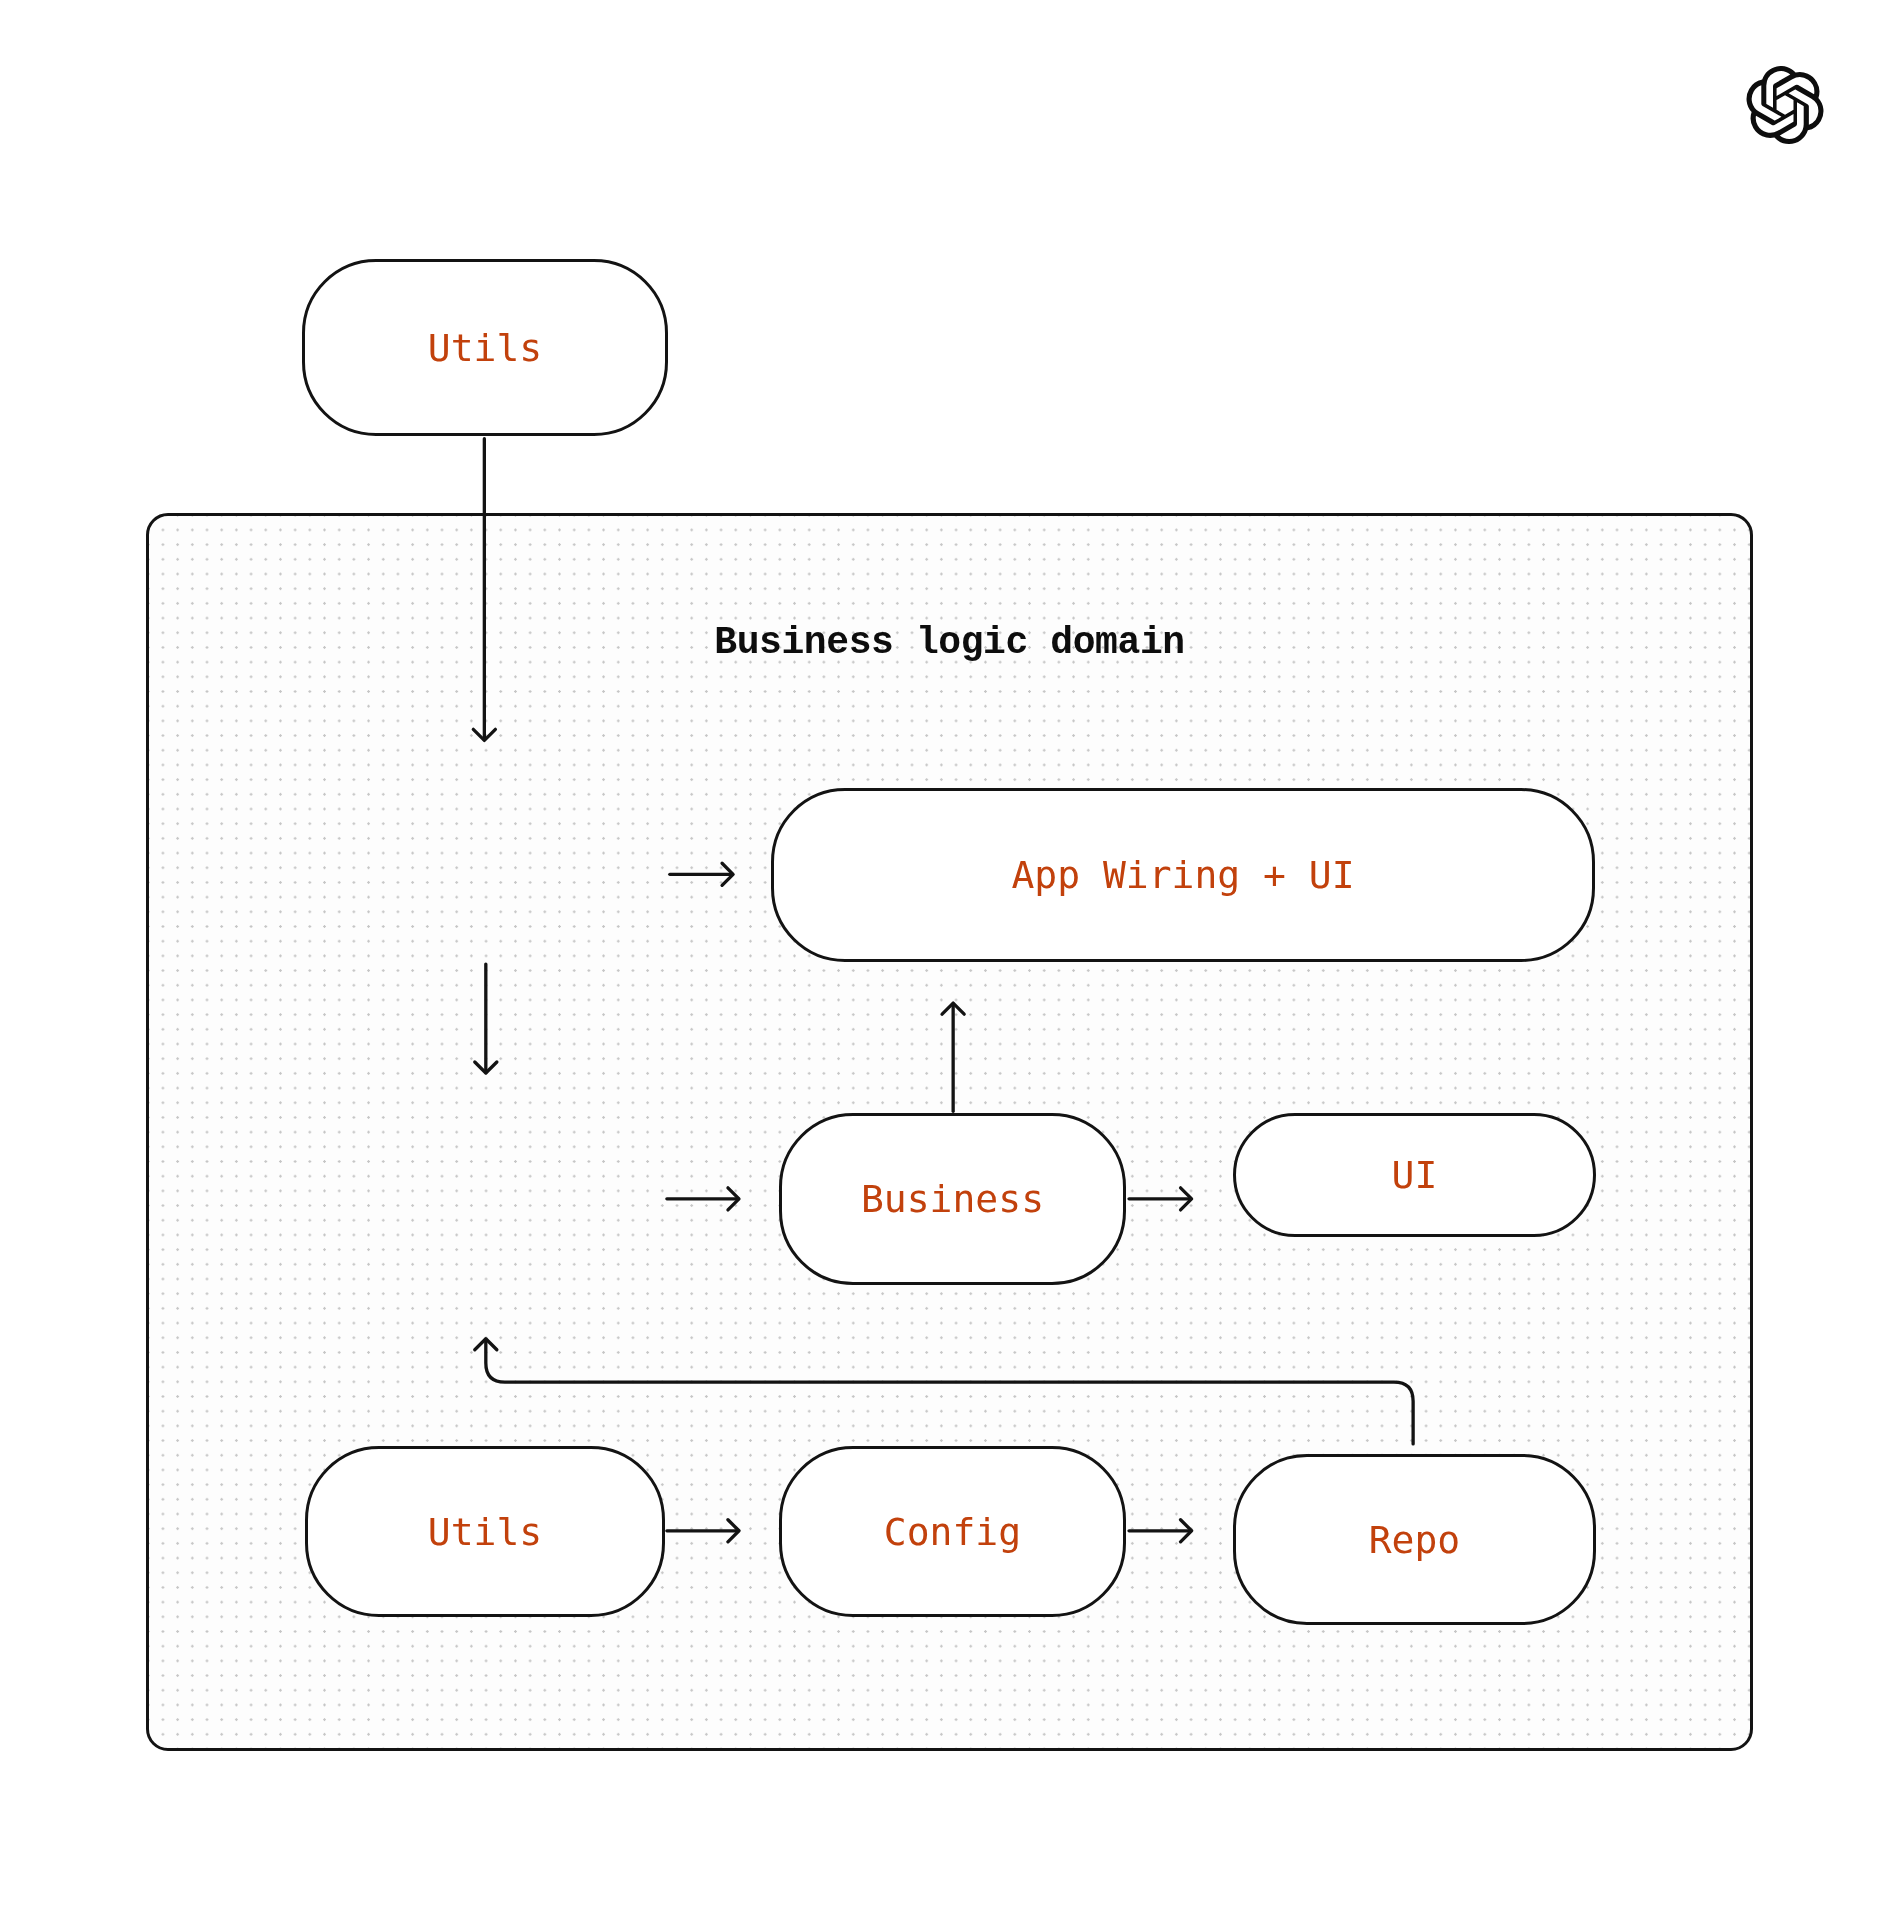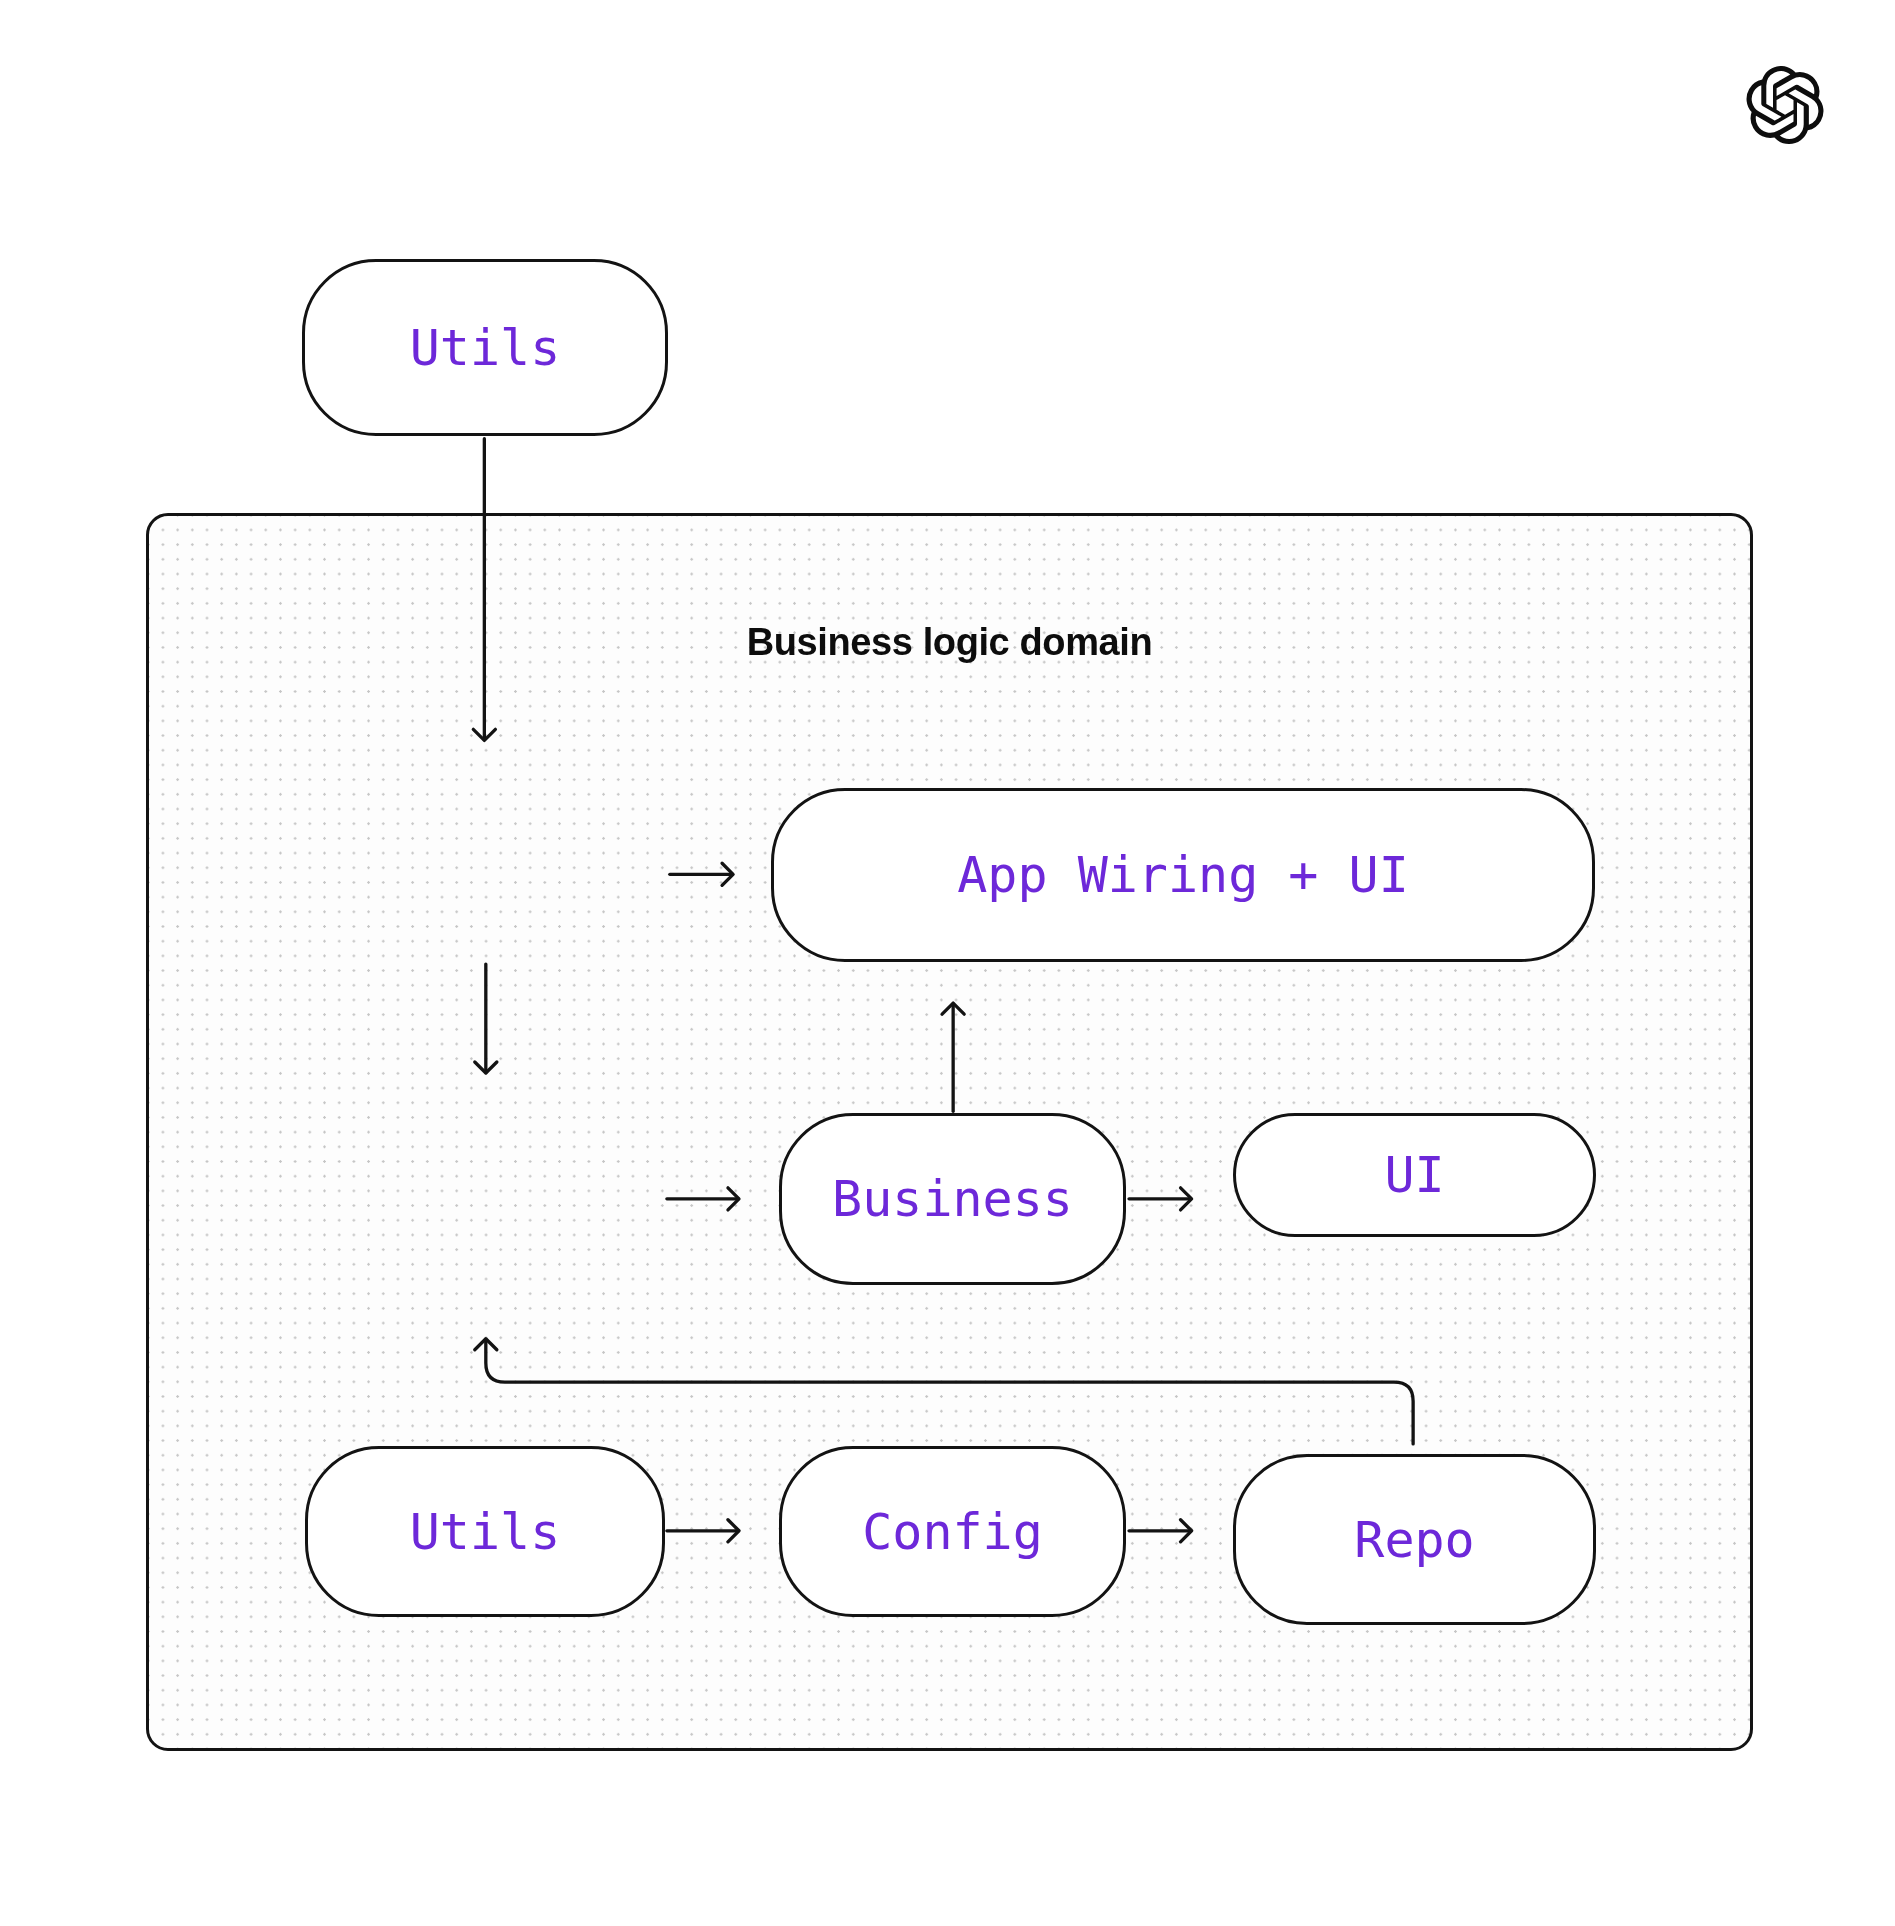--- a/index.html
+++ b/index.html
@@ -53,42 +53,43 @@
   .domain-label {
     position: absolute;
     left: 0;
     right: 0;
     top: 105px;
     text-align: center;
     font-size: 38px;
     font-weight: 700;
     letter-spacing: -0.4px;
     color: #0d0d0d;
+    font-family: Liberation Mono, monospace;
   }
   .edges {
     position: absolute;
     left: 0;
     top: 0;
     width: 1896px;
     height: 1926px;
     pointer-events: none;
   }
   .node {
     position: absolute;
     box-sizing: border-box;
     background: #ffffff;
     border: 3.3px solid #131313;
     border-radius: 74px;
     display: flex;
     align-items: center;
     justify-content: center;
     font-family: "DejaVu Sans Mono", monospace;
     font-weight: 500;
-    font-size: 50px;
-    color: #6d28d9;
+    font-size: 38px;
+    color: #c2410c;
     white-space: nowrap;
   }
   .n-utils     { left: 302px;  top: 259px;  width: 366px;  height: 177px; }
   .n-providers { left: 303px;  top: 788px; width: 364px;  height: 174px; }
   .n-appwiring { left: 771px; top: 788px; width: 824px; height: 174px; }
   .n-service   { left: 305px;  top: 1113px; width: 360px;  height: 172px; }
   .n-runtime   { left: 779px; top: 1113px; width: 347px;  height: 172px; }
   .n-ui        { left: 1233px; top: 1113px; width: 363px;  height: 124px; }
   .n-types     { left: 305px;  top: 1446px; width: 360px;  height: 171px; }
   .n-config    { left: 779px; top: 1446px; width: 347px;  height: 171px; }

